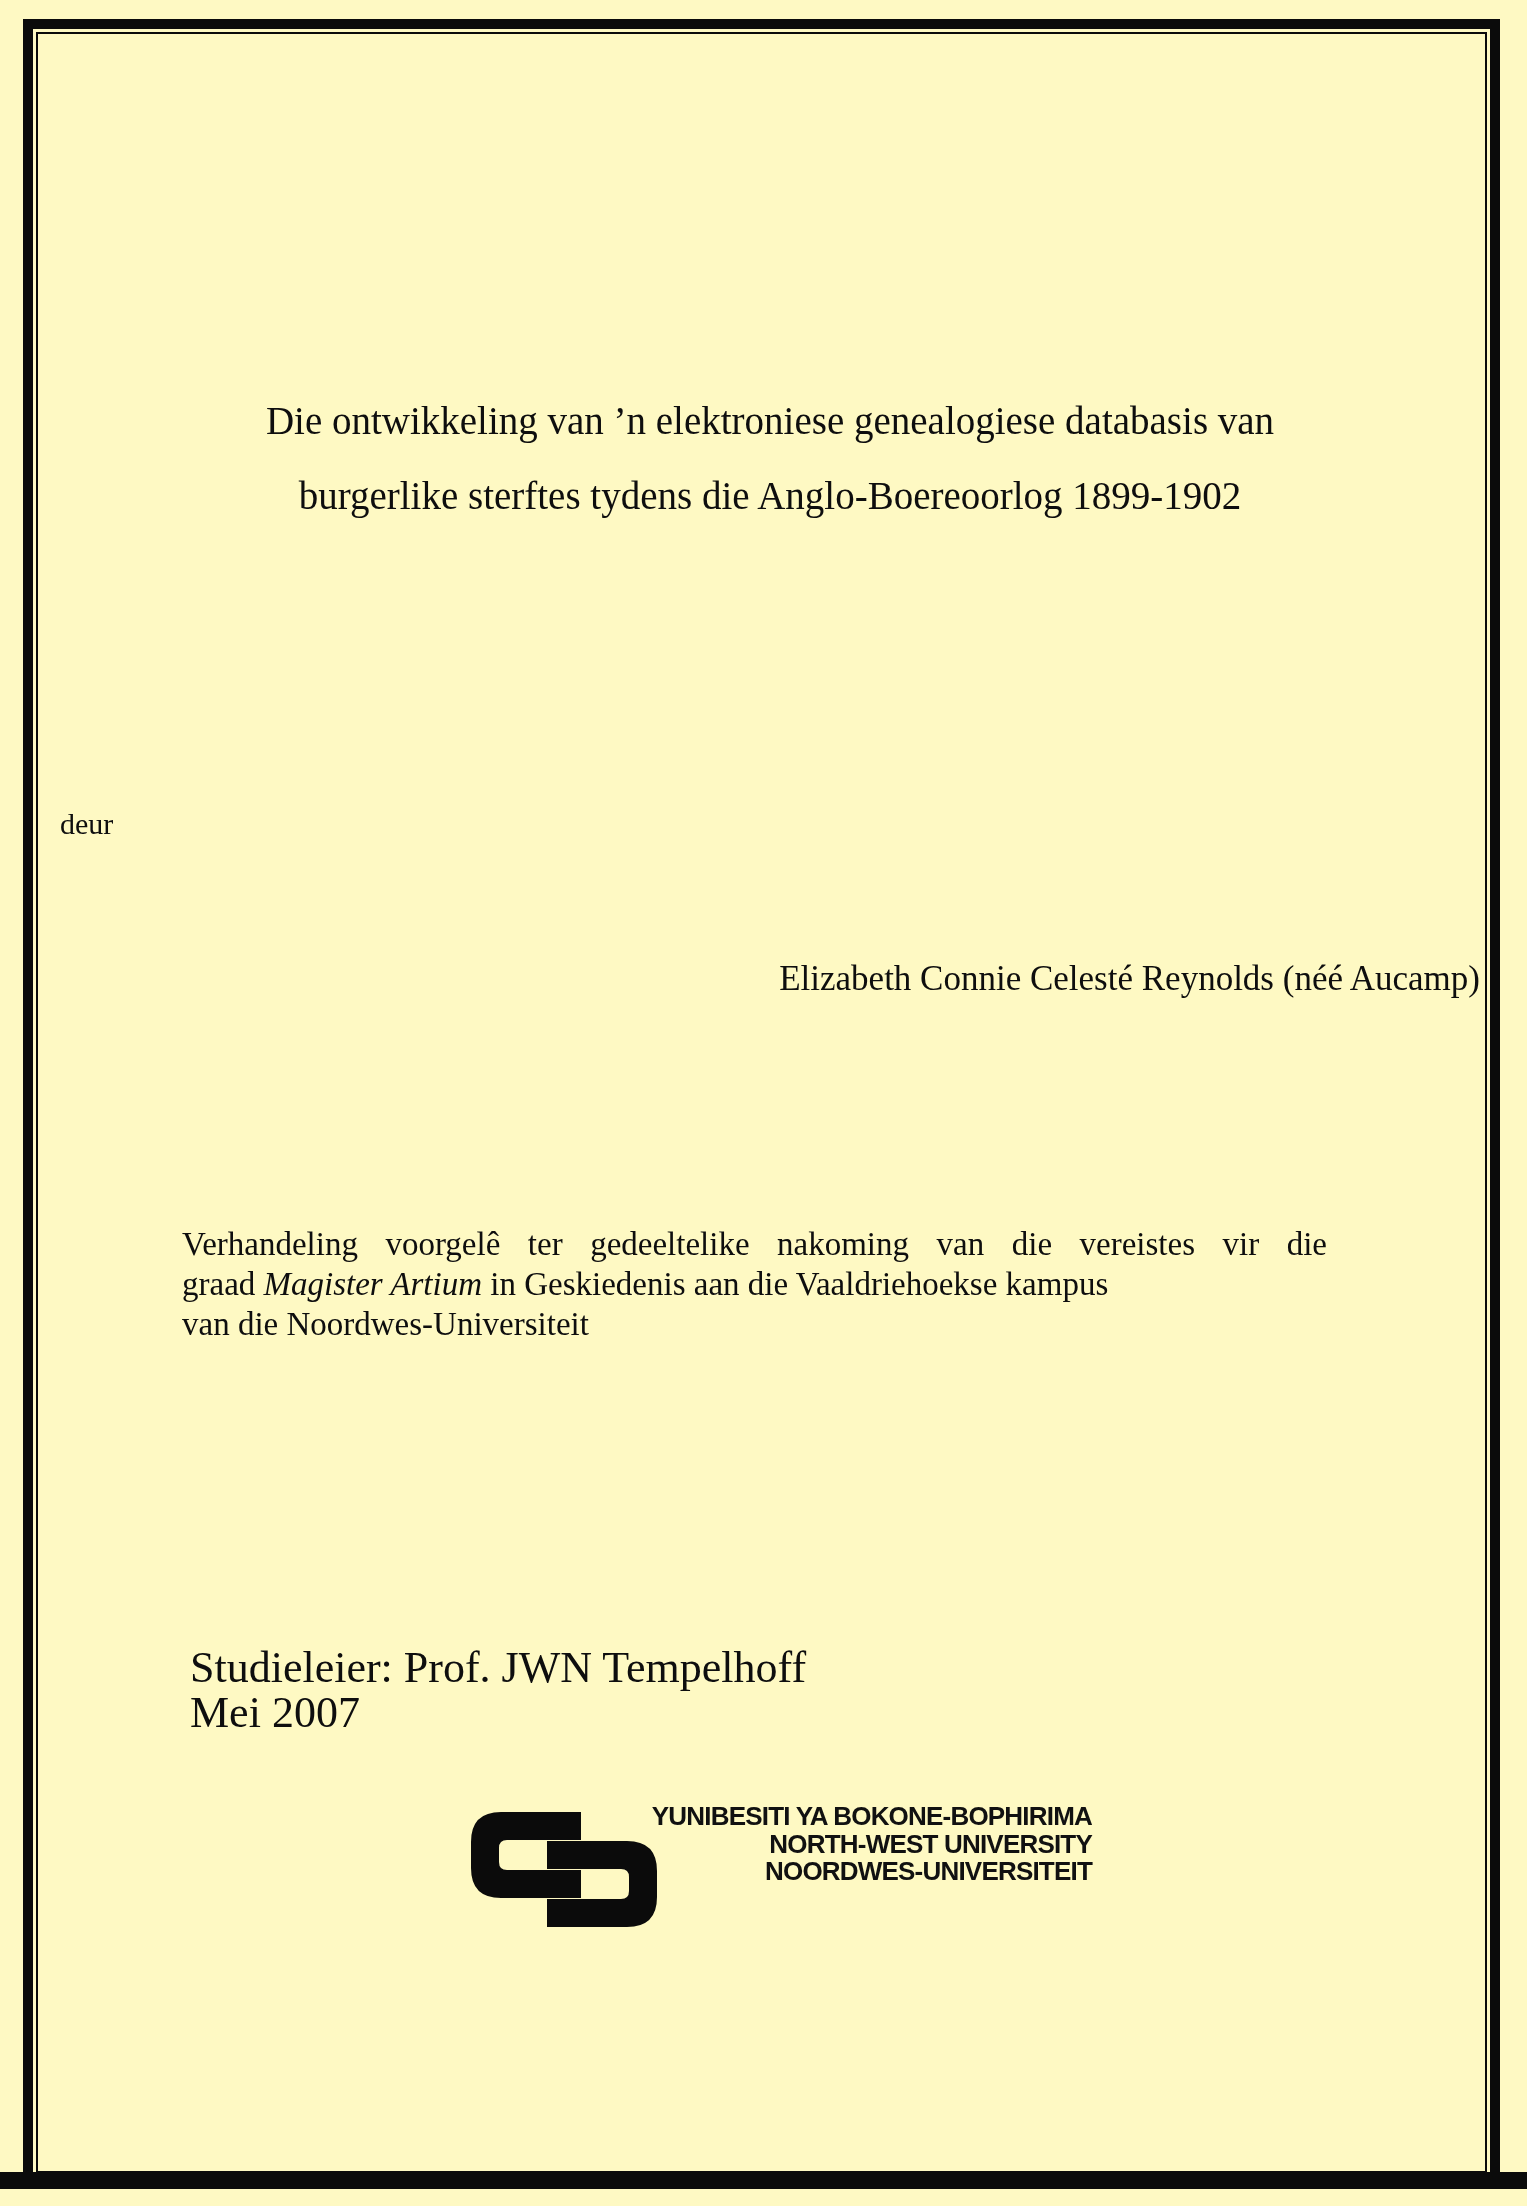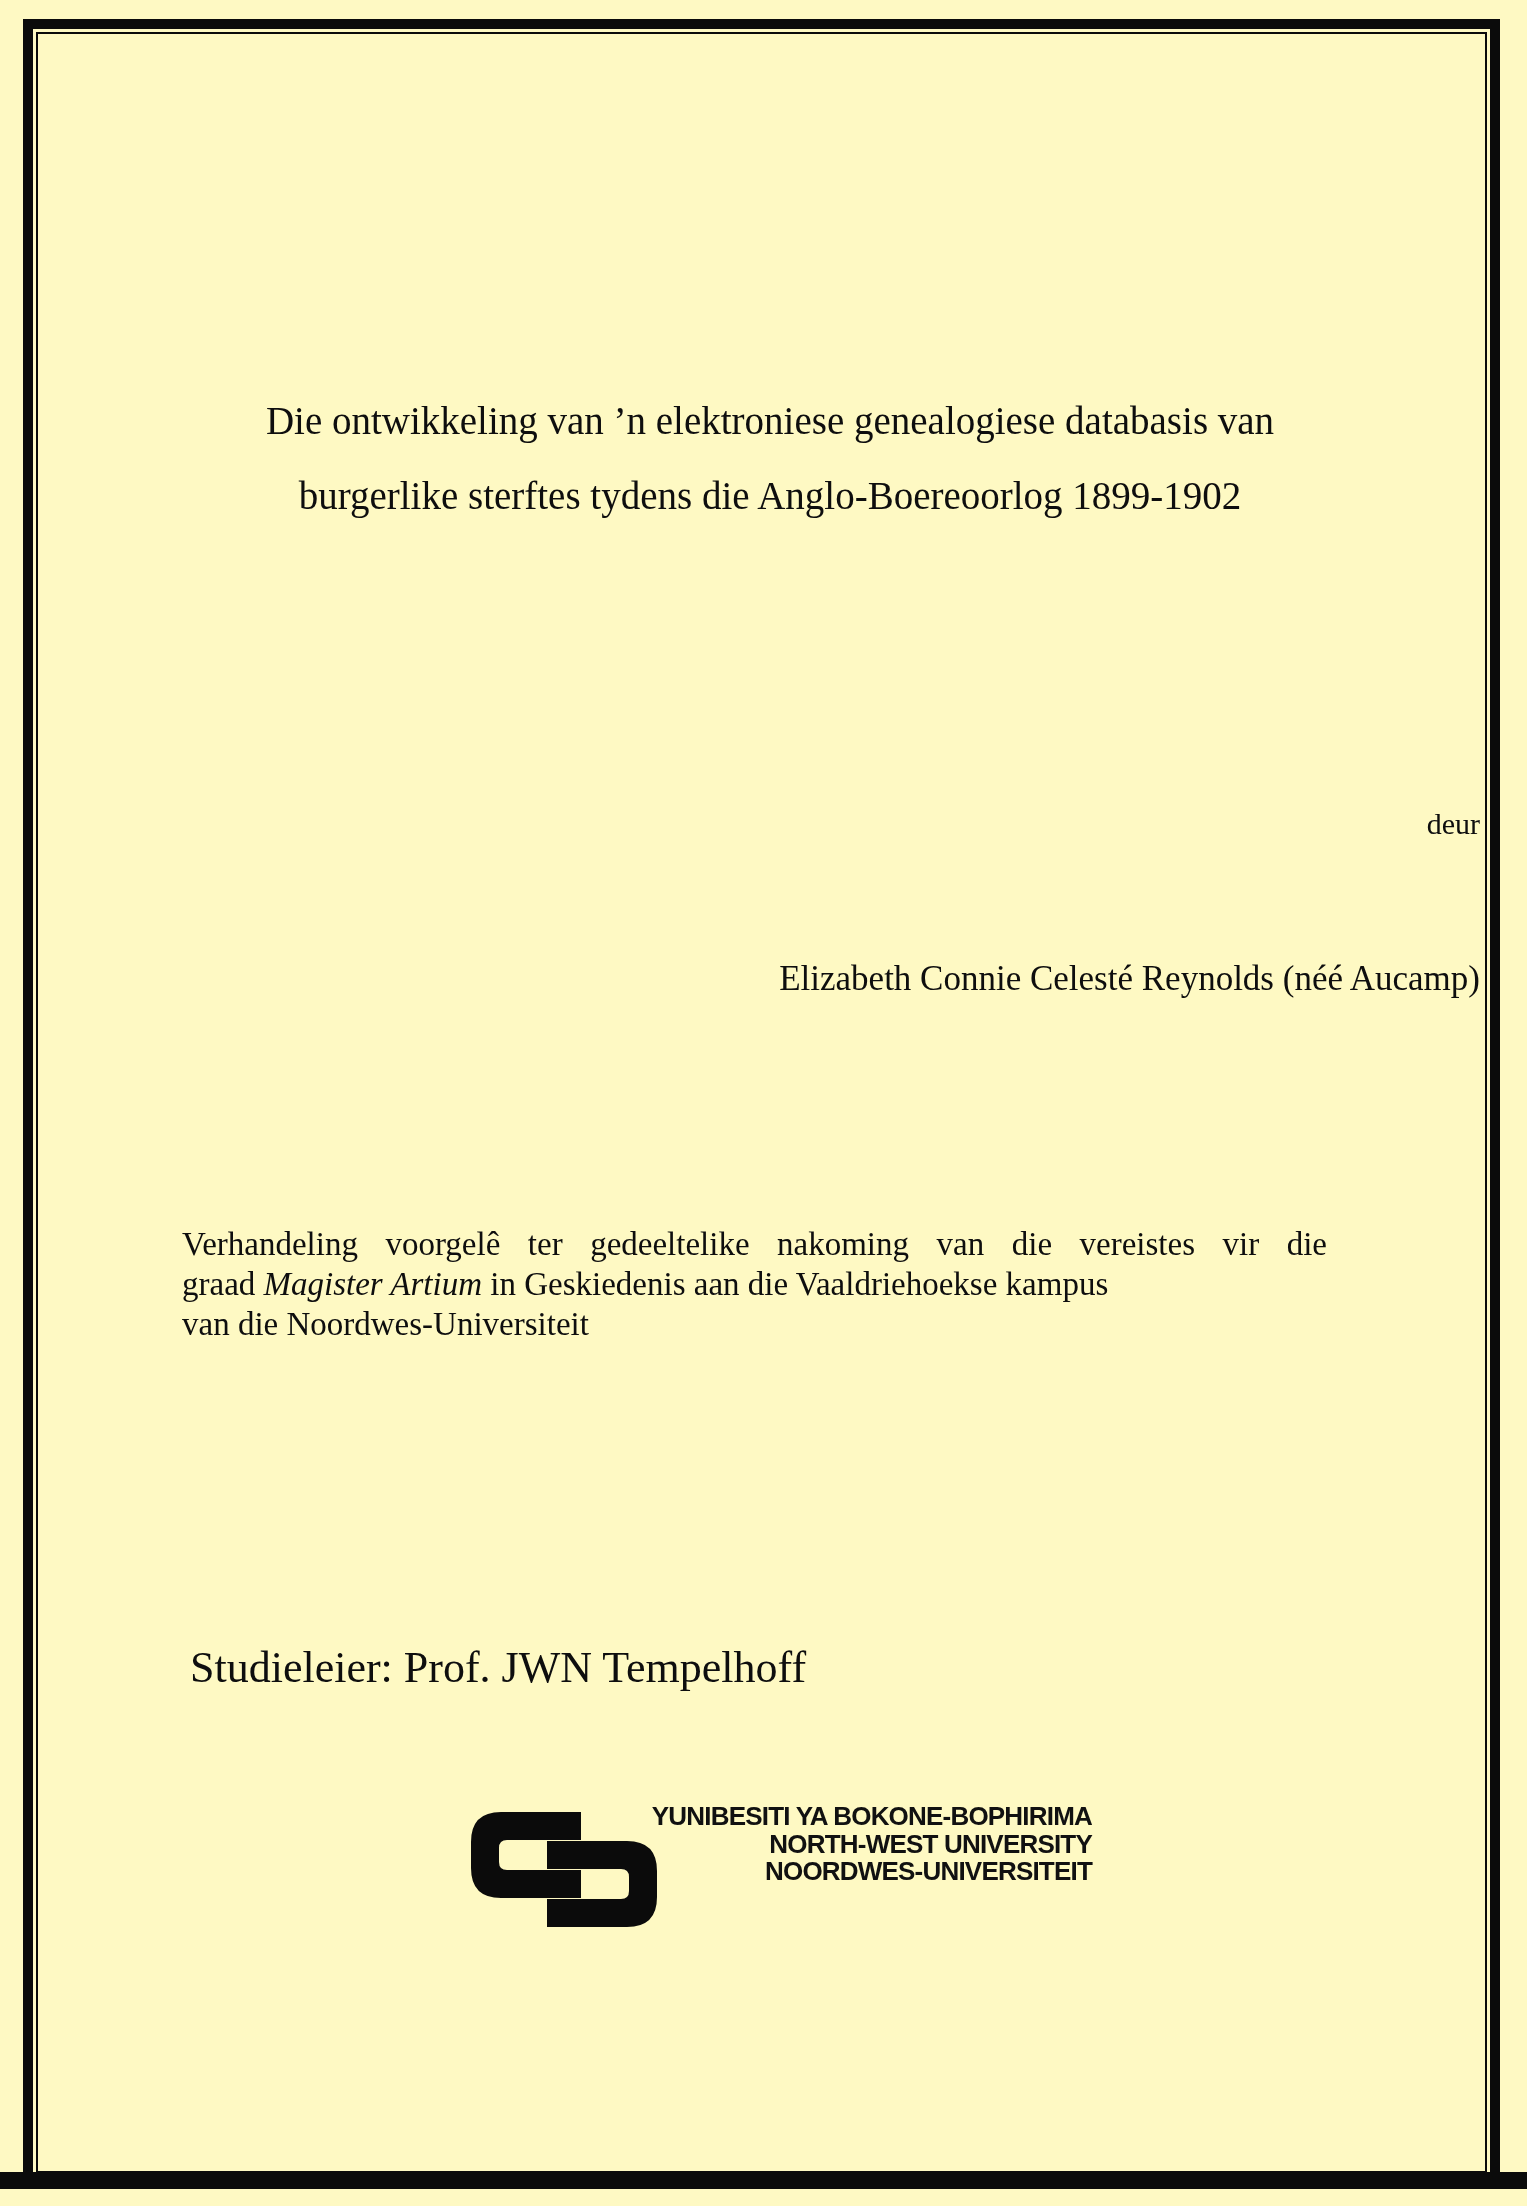--- a/index.html
+++ b/index.html
@@ -31,21 +31,21 @@
   .title-line{
     position:absolute;left:60px;width:1420px;
     text-align:center;
     font-size:39px;
     white-space:nowrap;
   }
   .title-1{top:398px;}
   .title-2{top:473px;}
   .byline{
     position:absolute;left:60px;width:1420px;top:807px;
-    text-align:right;font-size:30px;
+    text-align:left;font-size:30px;
   }
   .author{
     position:absolute;left:60px;width:1420px;top:959px;
     text-align:right;font-size:35px;white-space:nowrap;
   }
   .statement{
     position:absolute;left:182px;top:1224px;width:1145px;
     font-size:33px;line-height:40px;
   }
   .statement .just{
@@ -92,20 +92,21 @@
   <div class="author">Elizabeth Connie Celesté Reynolds (néé Aucamp)</div>
 
   <div class="statement">
     <div class="just">Verhandeling voorgelê ter gedeeltelike nakoming van die vereistes vir die</div>
     <div><span>graad </span><span class="it">Magister Artium</span><span> in Geskiedenis aan die Vaaldriehoekse kampus</span></div>
     <div>van die Noordwes-Universiteit</div>
   </div>
 
   <div class="supervisor-block">
     <div>Studieleier: Prof. JWN Tempelhoff</div>
+    <div>Mei 2007</div>
   </div>
 
   <div class="logo">
     <svg class="logo-mark" viewBox="0 0 186 115" xmlns="http://www.w3.org/2000/svg">
 
       <path fill="#0b0b0b" d="M110,0 H30 Q0,0 0,30 V56 Q0,86 30,86 H110 V58 H36 Q28,58 28,50 V36 Q28,28 36,28 H110 Z"></path>
 
       <g transform="translate(76,29)">
         <path fill="#0b0b0b" d="M0,86 H80 Q110,86 110,56 V30 Q110,0 80,0 H0 V28 H74 Q82,28 82,36 V50 Q82,58 74,58 H0 Z"></path>
       </g>

